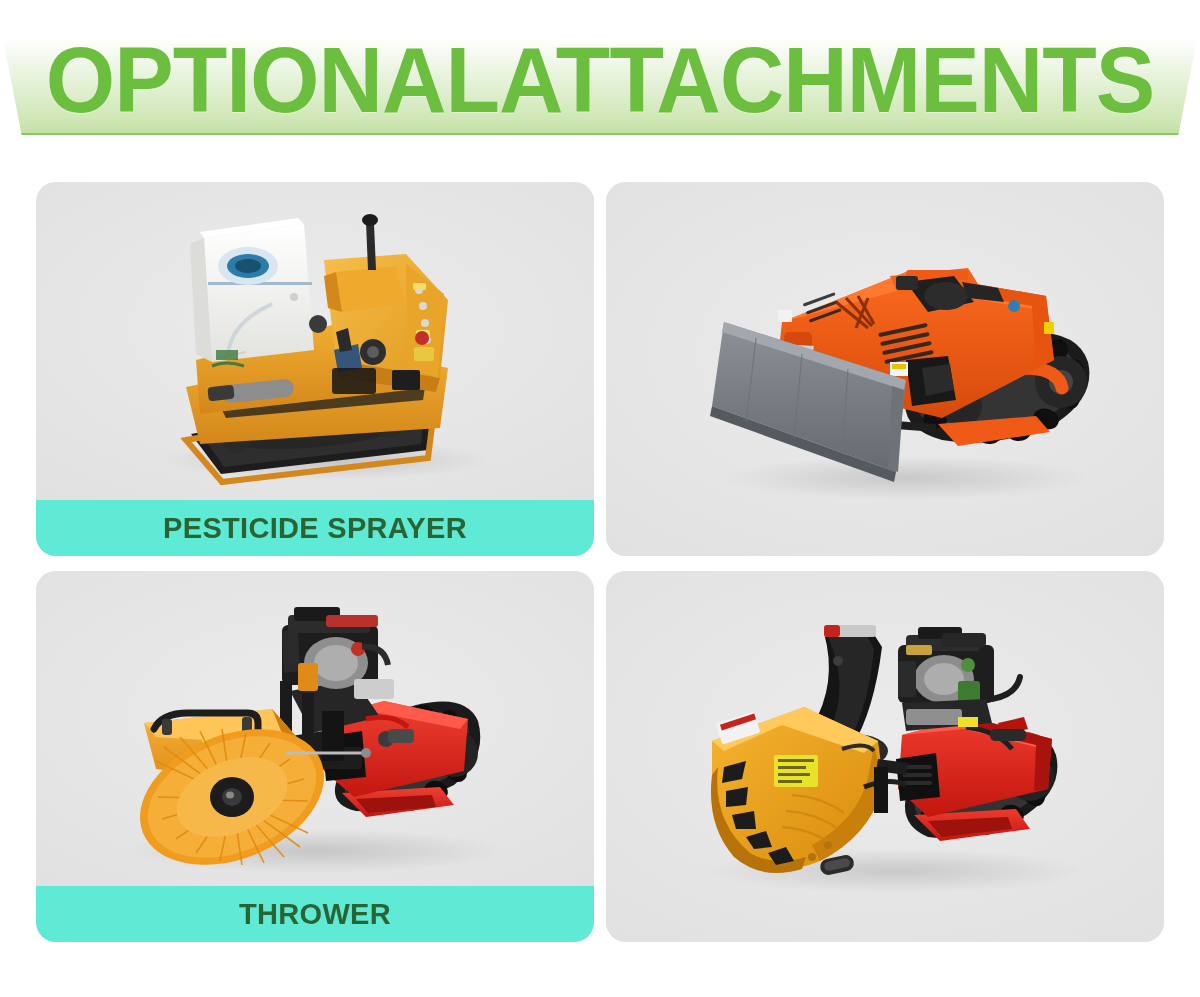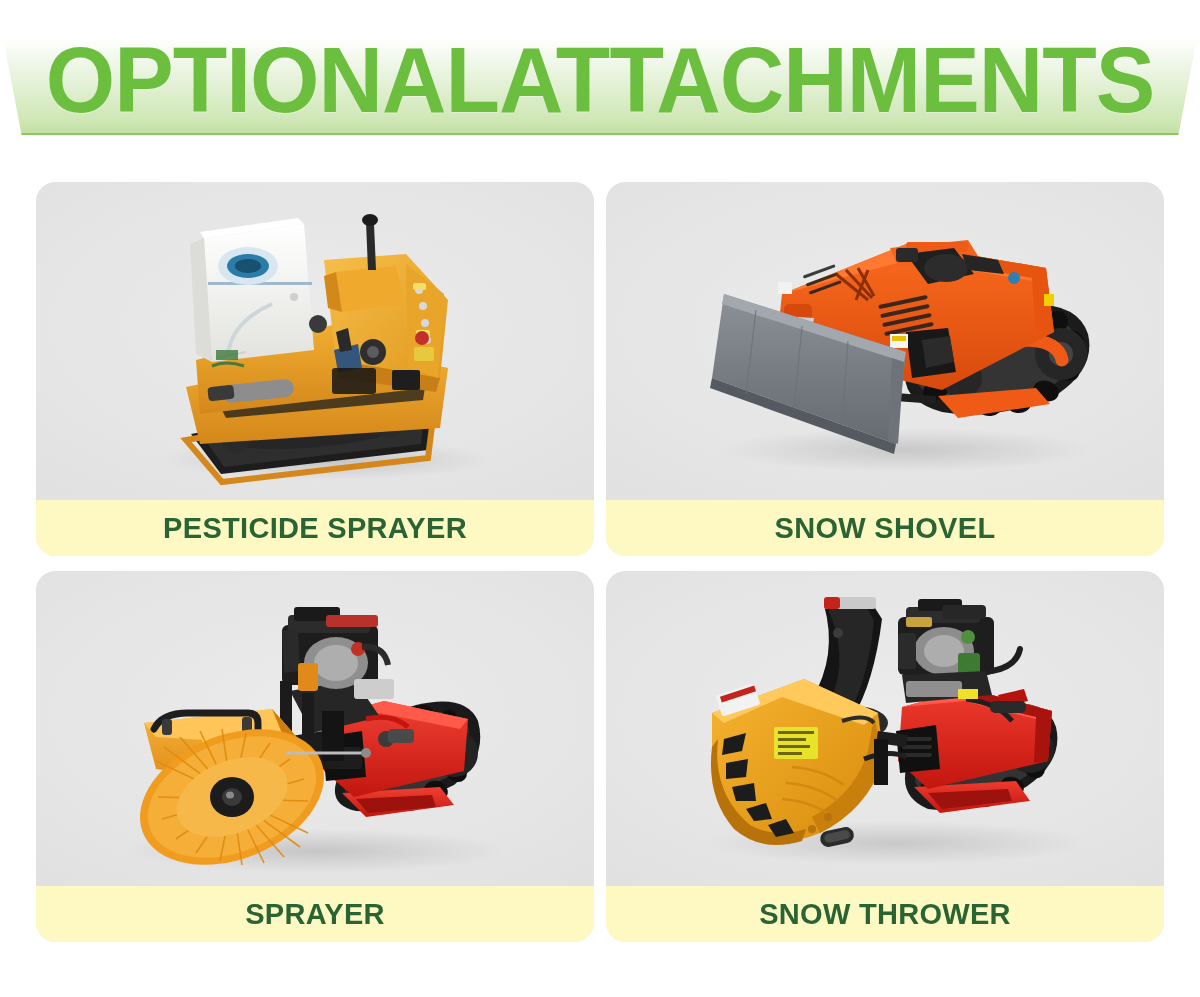--- a/index.html
+++ b/index.html
@@ -72,21 +72,21 @@
   }
   .card-media {
     position: relative;
     flex: 1 1 auto;
     background:
       radial-gradient(ellipse 75% 70% at 50% 45%, #ebebeb 0%, #e6e6e6 55%, #e1e1e1 100%);
     overflow: hidden;
   }
   .card-caption {
     flex: 0 0 56px;
-    background: #fef9c3;
+    background: #5eead4;
     display: flex;
     align-items: center;
     justify-content: center;
   }
   .card-caption-text {
     font-family: "Liberation Sans", sans-serif;
     font-weight: bold;
     font-size: 29px;
     letter-spacing: 0.3px;
     color: #2a6434;
@@ -302,23 +302,20 @@
           <path d="M118 112 L300 170 L298 180 L116 122 Z" fill="#a3a8ae"></path>
           <path d="M106 196 L290 262 L288 272 L104 206 Z" fill="#555a60"></path>
           <g stroke="#6c7177" stroke-width="1.2" opacity="0.8">
             <line x1="150" y1="128" x2="140" y2="212"></line>
             <line x1="196" y1="144" x2="188" y2="228"></line>
             <line x1="242" y1="159" x2="236" y2="244"></line>
           </g>
           <path d="M286 176 L298 180 L292 262 L282 258 Z" fill="#6e7379"></path>
         </svg>
       </div>
-    </div>
-    <div class="card-caption">
-      <span class="card-caption-text">SNOW SHOVEL</span>
     </div>
   </div>
 
   <div class="card">
     <div class="card-media">
       <div class="shot">
         <svg viewBox="0 0 558 315" preserveAspectRatio="xMidYMid meet">
           <defs>
             <linearGradient id="p3red" x1="0" y1="0" x2="0" y2="1">
               <stop offset="0" stop-color="#f04034"></stop>
@@ -419,21 +416,21 @@
             <ellipse cx="196" cy="226" rx="10" ry="9" fill="#3a3a3a"></ellipse>
             <ellipse cx="194" cy="224" rx="4" ry="3.5" fill="#8a8a8a"></ellipse>
           </g>
 
           <path d="M250 182 L330 182" stroke="#bcbcbc" stroke-width="3"></path>
           <circle cx="330" cy="182" r="5" fill="#8c8c8c"></circle>
         </svg>
       </div>
     </div>
     <div class="card-caption">
-      <span class="card-caption-text">SPRAYER</span>
+      <span class="card-caption-text">THROWER</span>
     </div>
   </div>
 
   <div class="card">
     <div class="card-media">
       <div class="shot">
         <svg viewBox="0 0 558 315" preserveAspectRatio="xMidYMid meet">
           <defs>
             <linearGradient id="p4y" x1="0" y1="0" x2="1" y2="1">
               <stop offset="0" stop-color="#f6b431"></stop>
@@ -544,18 +541,15 @@
           </g>
           <rect x="352" y="118" width="20" height="10" fill="#f0e02a"></rect>
 
           <path d="M272 160 L302 164 L300 176 L270 172 Z" fill="#1d1d1d"></path>
           <path d="M258 188 Q284 178 300 186" fill="none" stroke="#1f1f1f" stroke-width="5"></path>
           <path d="M236 150 Q260 142 268 152" fill="none" stroke="#2b2b2b" stroke-width="4"></path>
           <rect x="268" y="168" width="14" height="46" fill="#141414"></rect>
         </svg>
       </div>
     </div>
-    <div class="card-caption">
-      <span class="card-caption-text">SNOW THROWER</span>
-    </div>
   </div>
 
 </div>
 
 </body></html>

